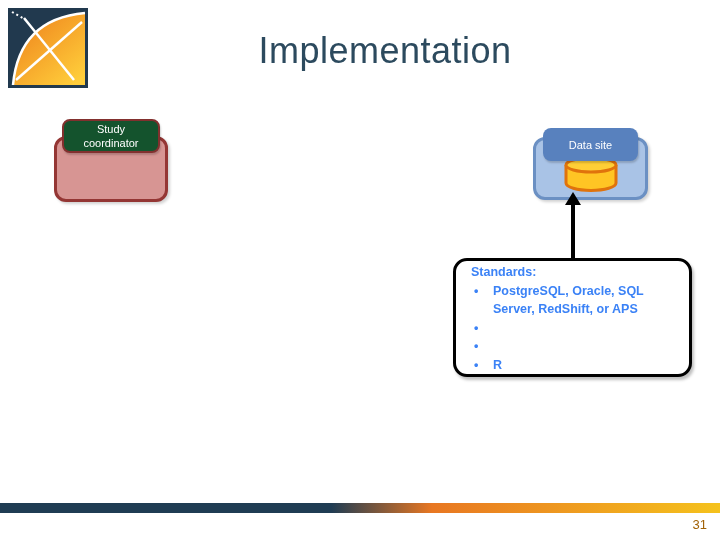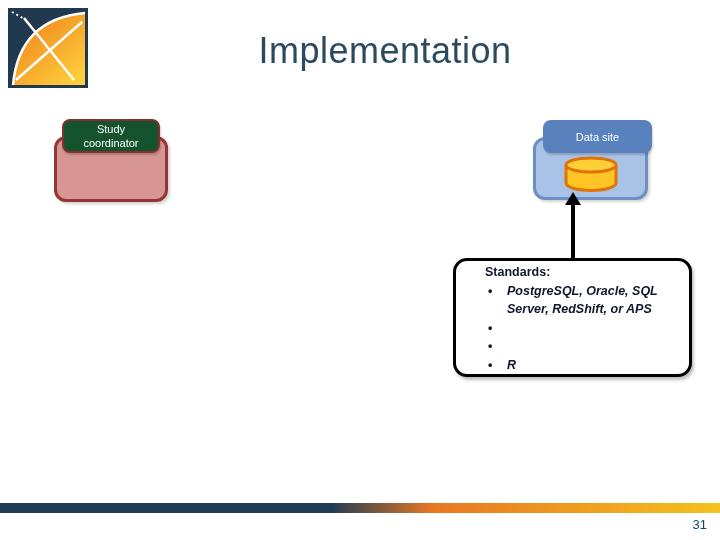--- a/index.html
+++ b/index.html
@@ -33,55 +33,55 @@
   }
   .sc-header span { display:block; width:72px; }
 
   
   .ds-body {
     position:absolute; left:533px; top:137px; width:115px; height:63px; box-sizing:border-box;
     background:#A9C3E6; border:3px solid #6B90C3; border-radius:12px;
     box-shadow:2px 2px 3px rgba(0,0,0,0.18);
   }
   .ds-header {
-    position:absolute; left:543px; top:120px; width:109px; height:33px; box-sizing:border-box;
+    position:absolute; left:543px; top:128px; width:95px; height:33px; box-sizing:border-box;
     background:#5881BE; border-radius:8px;
     display:flex; align-items:center; justify-content:center; text-align:center;
     color:#ffffff; font-size:11px;
     box-shadow:1px 2px 2px rgba(0,0,0,0.18);
   }
   .db-icon { position:absolute; left:26px; top:15px; }
 
   
   .arrow-line { position:absolute; left:571px; top:204px; width:3.5px; height:55px; background:#000; }
   .arrow-head {
     position:absolute; left:565px; top:192px; width:0; height:0;
     border-left:8px solid transparent; border-right:8px solid transparent;
     border-bottom:13px solid #000;
   }
 
   
   .std-box {
     position:absolute; left:453px; top:258px; width:239px; height:119px; box-sizing:border-box;
     background:#ffffff; border:3px solid #000; border-radius:14px;
-    padding:2px 6px 0 29px;
-    color:#0f172a; font-weight:bold; font-size:12.5px; line-height:18.5px;
+    padding:2px 6px 0 15px;
+    color:#3b82f6; font-weight:bold; font-size:12.5px; line-height:18.5px;
     box-shadow:2px 3px 3px rgba(0,0,0,0.25);
   }
   .std-bullet { display:flex; }
   .std-bullet .glyph { width:22px; flex:none; }
   .std-bullet .glyph::before { content:"\2022"; padding-left:3px; }
-  .std-bullet .txt { flex:1;font-style:italic; }
+  .std-bullet .txt { flex:1; }
 
   
   .bottom-bar {
     position:absolute; left:0; top:503px; width:720px; height:10px;
     background:linear-gradient(to right, #1F3C53 0%, #1F3C53 46%, #E87722 60%, #F5C21D 100%);
   }
-  .page-number { position:absolute; right:13px; top:517px; font-size:13px; color:#0c4a6e; }
+  .page-number { position:absolute; right:13px; top:517px; font-size:13px; color:#a16207; }
 </style>
 </head>
 <body>
 
 <div class="slide">
 
   <div class="logo">
     <svg width="80" height="80" viewBox="0 0 80 80">
       <defs>
         <linearGradient id="sailGrad" x1="0" y1="0" x2="0.85" y2="1">

